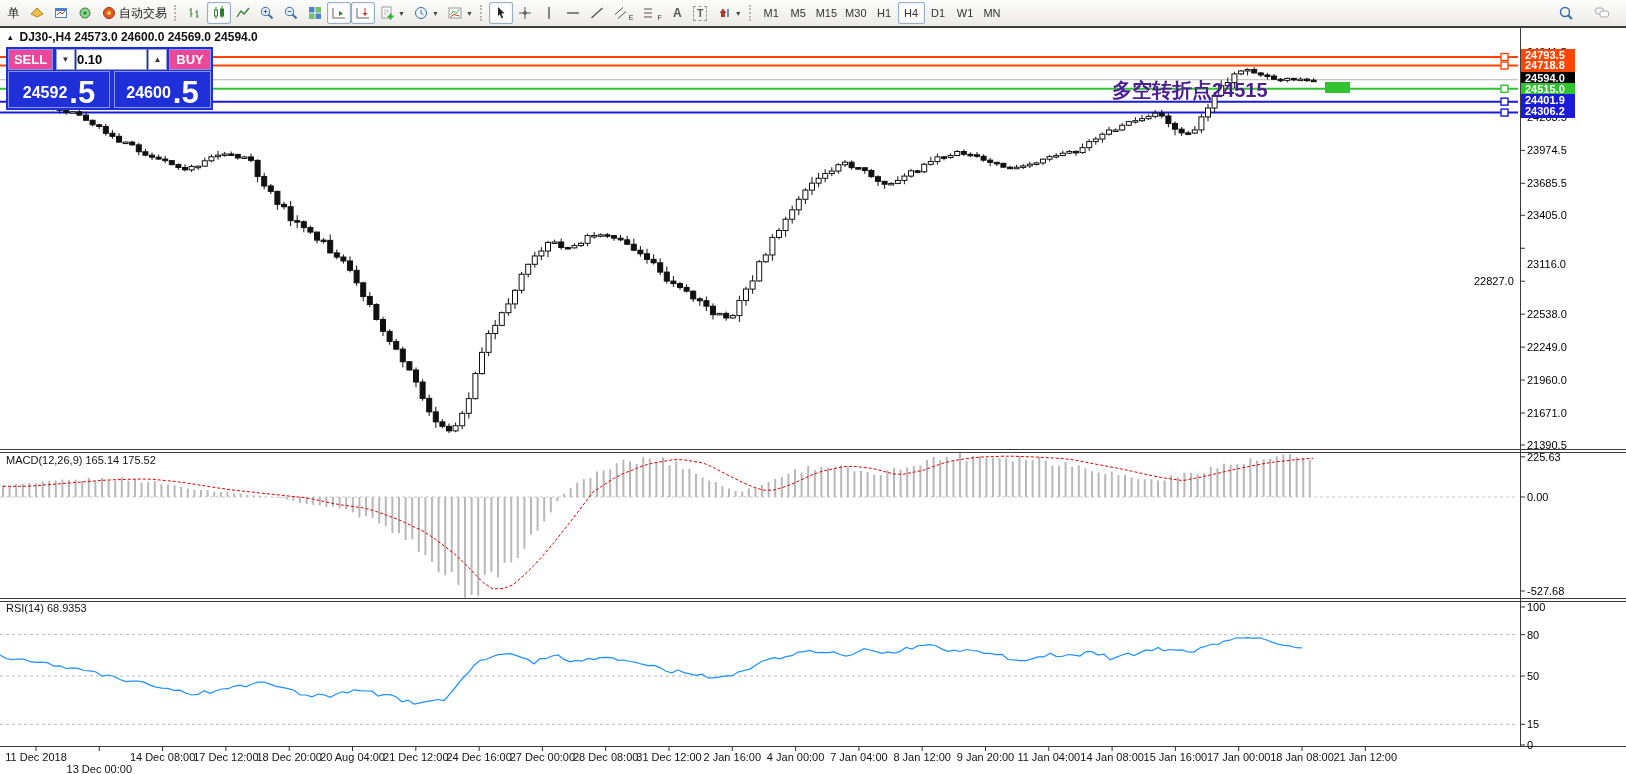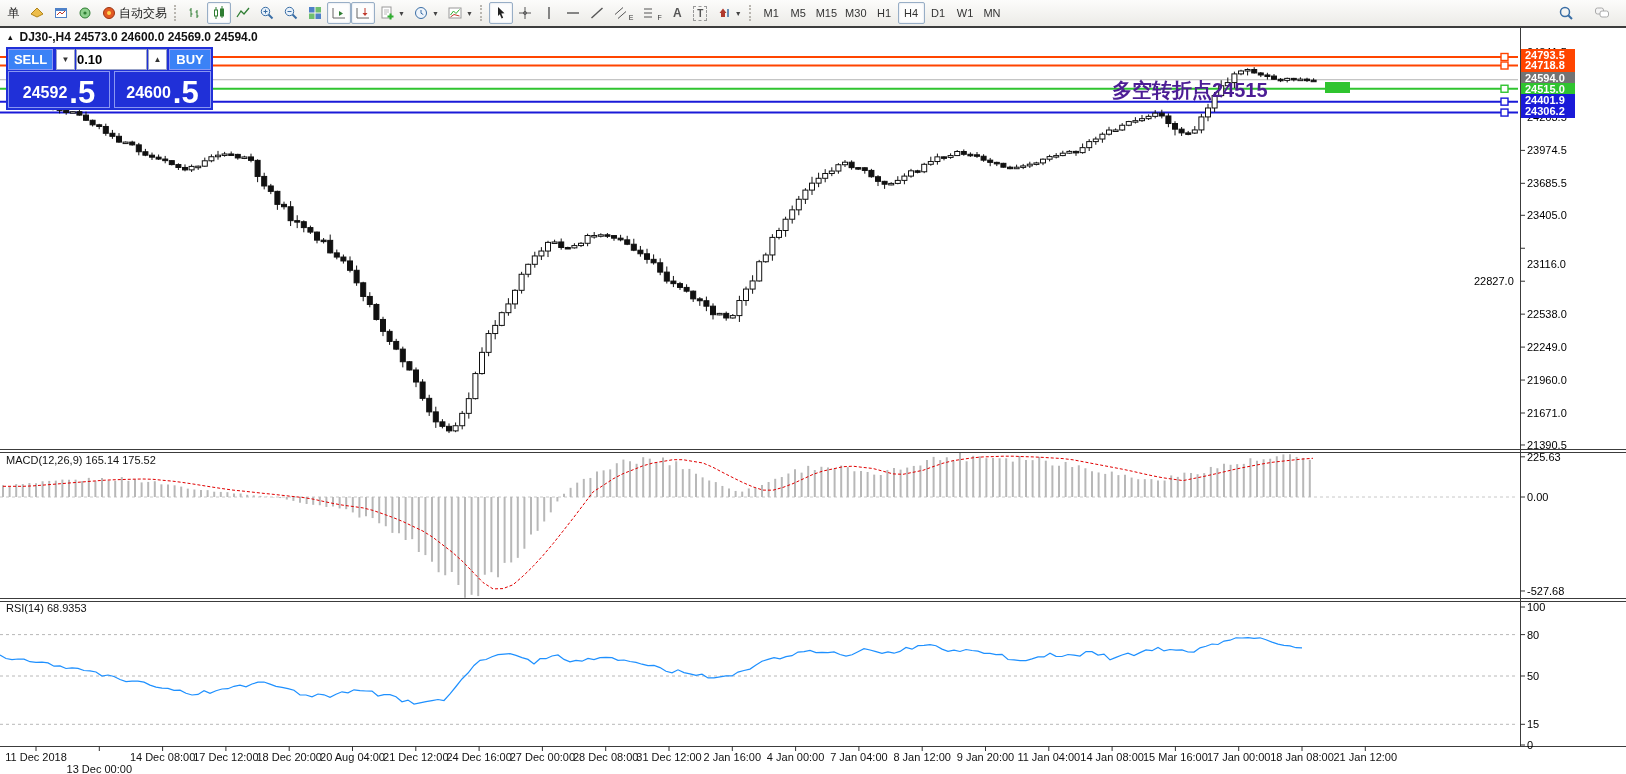--- a/index.html
+++ b/index.html
@@ -32,21 +32,21 @@
   .pane-label{position:absolute;left:6px;font-size:11px;color:#111;z-index:3;white-space:nowrap}
   .time-label{position:absolute;top:751px;font-size:11px;color:#111;transform:translateX(-50%);
     z-index:3;white-space:nowrap}
   .annot-text{position:absolute;font-weight:bold;z-index:2;white-space:nowrap}
   .chart-title{position:absolute;left:8px;top:30px;font-size:12px;font-weight:bold;color:#111;
     z-index:5;display:flex;gap:7px;align-items:center}
   .collapse{font-size:9px;color:#111}
   
   .trade-panel{position:absolute;left:6px;top:47px;width:207px;height:63px;background:#2030d8;z-index:6}
   .trade-panel .abs{position:absolute}
-  .tp-btn{background:#3b82f6;border:1px solid #8a97f2;color:#fff;font-weight:bold;font-size:13px;
+  .tp-btn{background:#ec4899;border:1px solid #8a97f2;color:#fff;font-weight:bold;font-size:13px;
     display:flex;align-items:center;justify-content:center;font-family:inherit}
   .tp-vol{background:#fff;color:#000;font-weight:bold;font-size:13px;
     padding-right:8px;line-height:19px;border:1px solid #98a2c8}
   .tp-spin{background:#fff;border:1px solid #98a2c8;color:#333;font-size:8px;
     display:flex;align-items:center;justify-content:center}
   .tp-price{background:#2030d8;border:1px solid #8a97f2;color:#fff;display:flex;
     align-items:flex-end;justify-content:center;gap:2px}
   .tp-price .big{font-weight:bold;font-size:16px;margin-bottom:5px}
   .tp-price .huge{font-weight:bold;font-size:31px;line-height:0.95}
 </style>
@@ -948,21 +948,21 @@
       <div class="axis-label" style="left: 1527px; top: 209.306px;">23405.0</div>
       <div class="axis-label" style="left: 1527px; top: 242.255px; margin-top: 16px;">23116.0</div>
       <div class="axis-label" style="left: 1474px; top: 275.205px;">22827.0</div>
       <div class="axis-label" style="left: 1527px; top: 308.154px;">22538.0</div>
       <div class="axis-label" style="left: 1527px; top: 341.104px;">22249.0</div>
       <div class="axis-label" style="left: 1527px; top: 374.053px;">21960.0</div>
       <div class="axis-label" style="left: 1527px; top: 407.003px;">21671.0</div>
       <div class="axis-label" style="left: 1527px; top: 438.983px;">21390.5</div>
       <div class="badge" style="top: 48.5px; background: rgb(255, 69, 0);">24793.5</div>
       <div class="badge" style="top: 58.5px; background: rgb(255, 69, 0);">24718.8</div>
-      <div class="badge" style="top: 71.5px; background: #737373;">24594.0</div>
+      <div class="badge" style="top: 71.5px; background: #000000;">24594.0</div>
       <div class="badge" style="top: 82.5px; background: rgb(47, 196, 47);">24515.0</div>
       <div class="badge" style="top: 93.5px; background: rgb(26, 26, 216);">24401.9</div>
       <div class="badge" style="top: 104.5px; background: rgb(26, 26, 216);">24306.2</div>
       <div class="axis-label" style="left: 1527px; top: 450.815px;">225.63</div>
       <div class="axis-label" style="left: 1527px; top: 491px;">0.00</div>
       <div class="axis-label" style="left: 1527px; top: 584.98px;">-527.68</div>
       <div class="axis-label" style="left: 1527px; top: 601px;">100</div>
       <div class="axis-label" style="left: 1527px; top: 628.6px;">80</div>
       <div class="axis-label" style="left: 1527px; top: 670px;">50</div>
       <div class="axis-label" style="left: 1527px; top: 718.3px;">15</div>
@@ -978,19 +978,19 @@
       <div class="time-label" style="left: 542.4px;">27 Dec 00:00</div>
       <div class="time-label" style="left: 605.7px;">28 Dec 08:00</div>
       <div class="time-label" style="left: 669px;">31 Dec 12:00</div>
       <div class="time-label" style="left: 732.3px;">2 Jan 16:00</div>
       <div class="time-label" style="left: 795.6px;">4 Jan 00:00</div>
       <div class="time-label" style="left: 858.9px;">7 Jan 04:00</div>
       <div class="time-label" style="left: 922.2px;">8 Jan 12:00</div>
       <div class="time-label" style="left: 985.5px;">9 Jan 20:00</div>
       <div class="time-label" style="left: 1048.8px;">11 Jan 04:00</div>
       <div class="time-label" style="left: 1112.1px;">14 Jan 08:00</div>
-      <div class="time-label" style="left: 1175.4px;">15 Mar 16:00</div>
+      <div class="time-label" style="left: 1175.4px;">15 Jan 16:00</div>
       <div class="time-label" style="left: 1238.7px;">17 Jan 00:00</div>
       <div class="time-label" style="left: 1302px;">18 Jan 08:00</div>
       <div class="time-label" style="left: 1365.3px;">21 Jan 12:00</div>
     </div>
 
 </div>
 
 </body></html>

